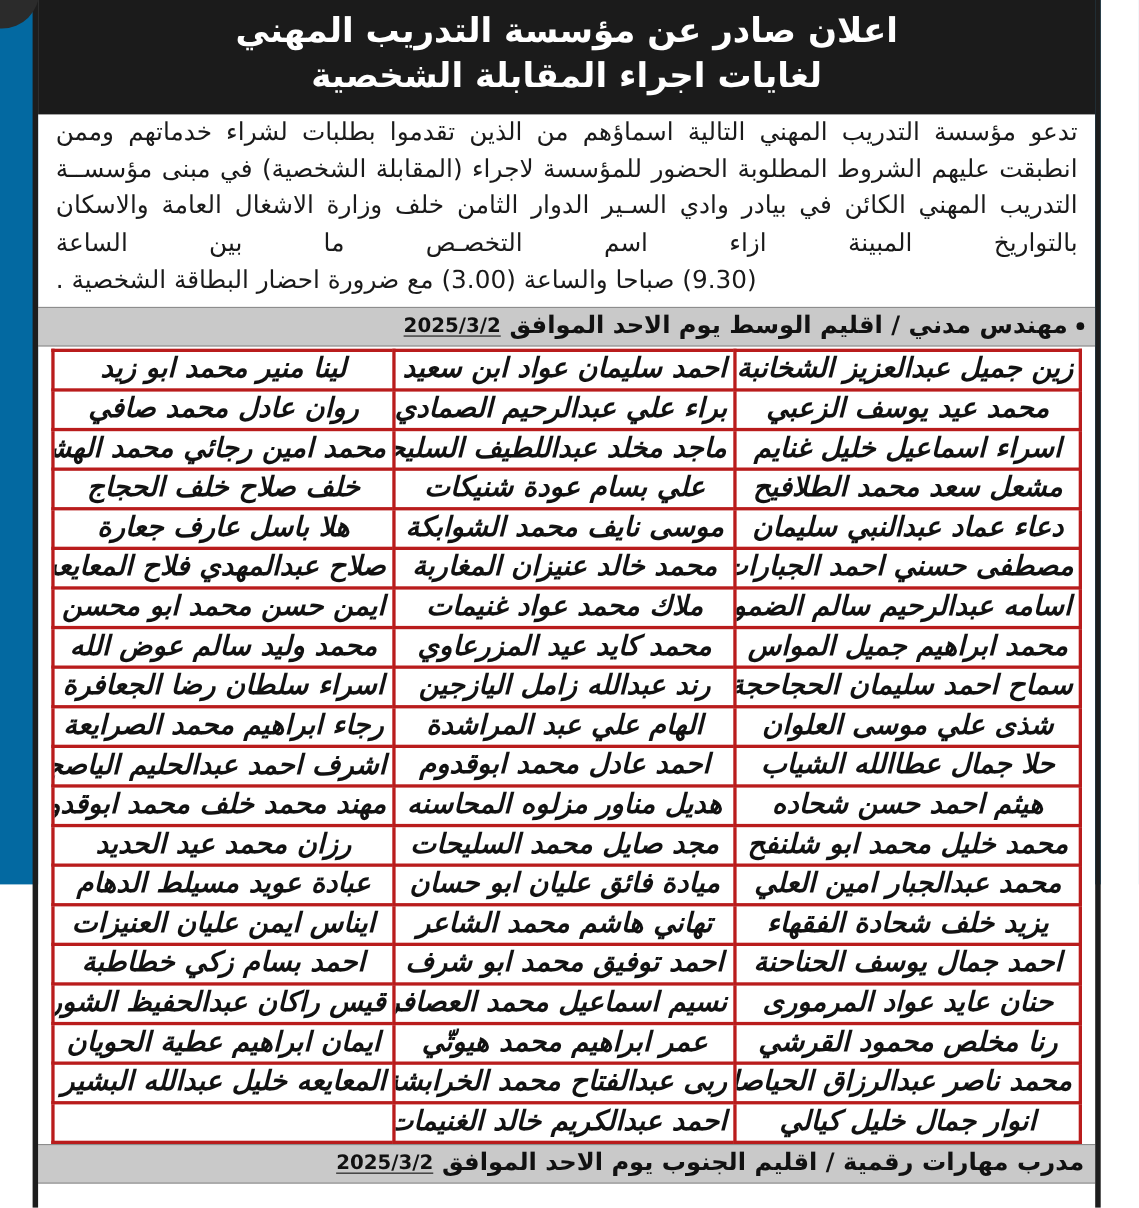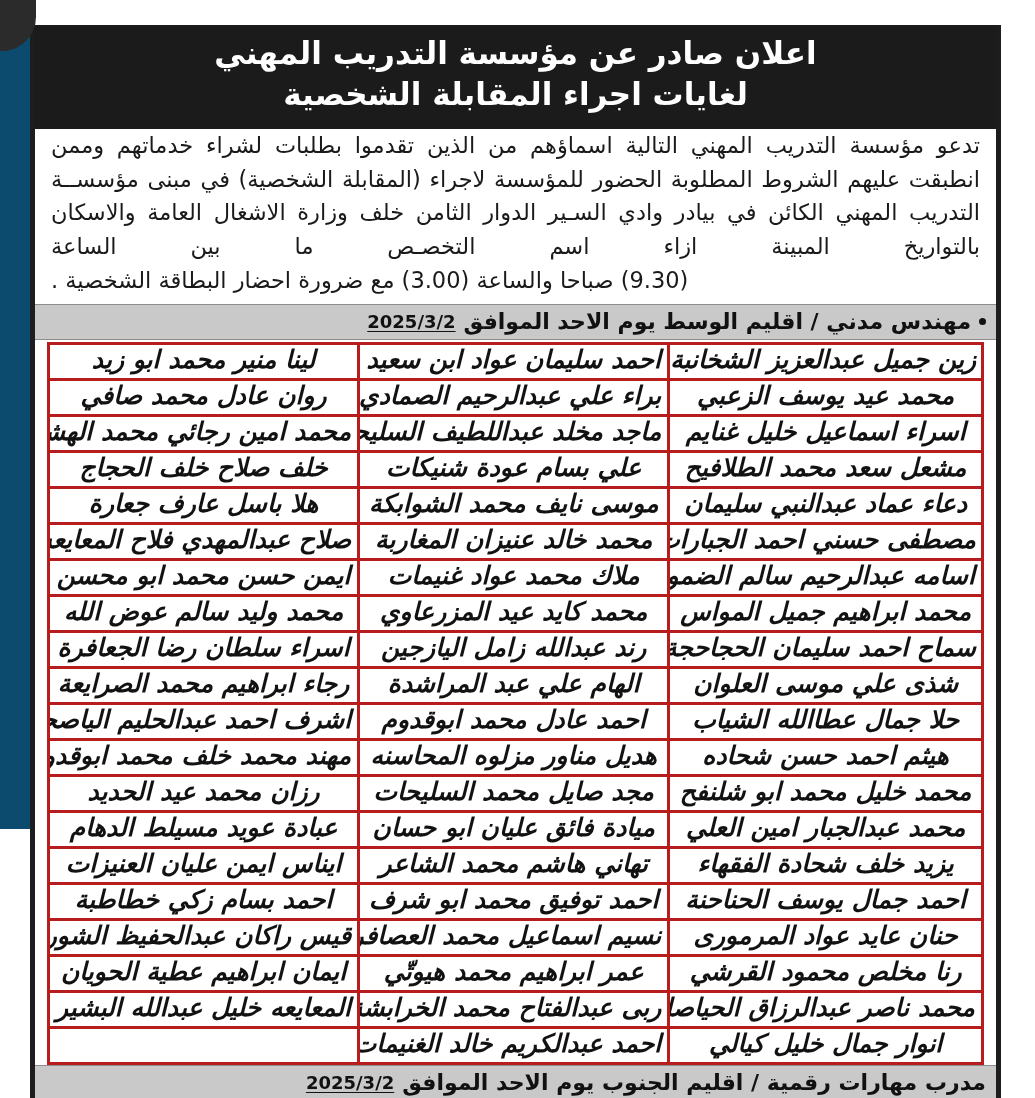--- a/index.html
+++ b/index.html
@@ -13,23 +13,22 @@
     height: 1098px;
     overflow: hidden;
     font-family: "DejaVu Sans", "Liberation Sans", sans-serif;
   }
 
   
   #page {
     position: relative;
     width: 1035px;
     height: 804px;
-    background: #0c4a6e;
-    box-sizing: border-box;
-    margin-top: 25px;
+    background: #0369a1;
+    box-sizing: border-box;
   }
 
   
   #corner-artifact {
     position: absolute;
     left: -26px;
     top: -26px;
     width: 62px;
     height: 52px;
     background: #2b2b2b;

